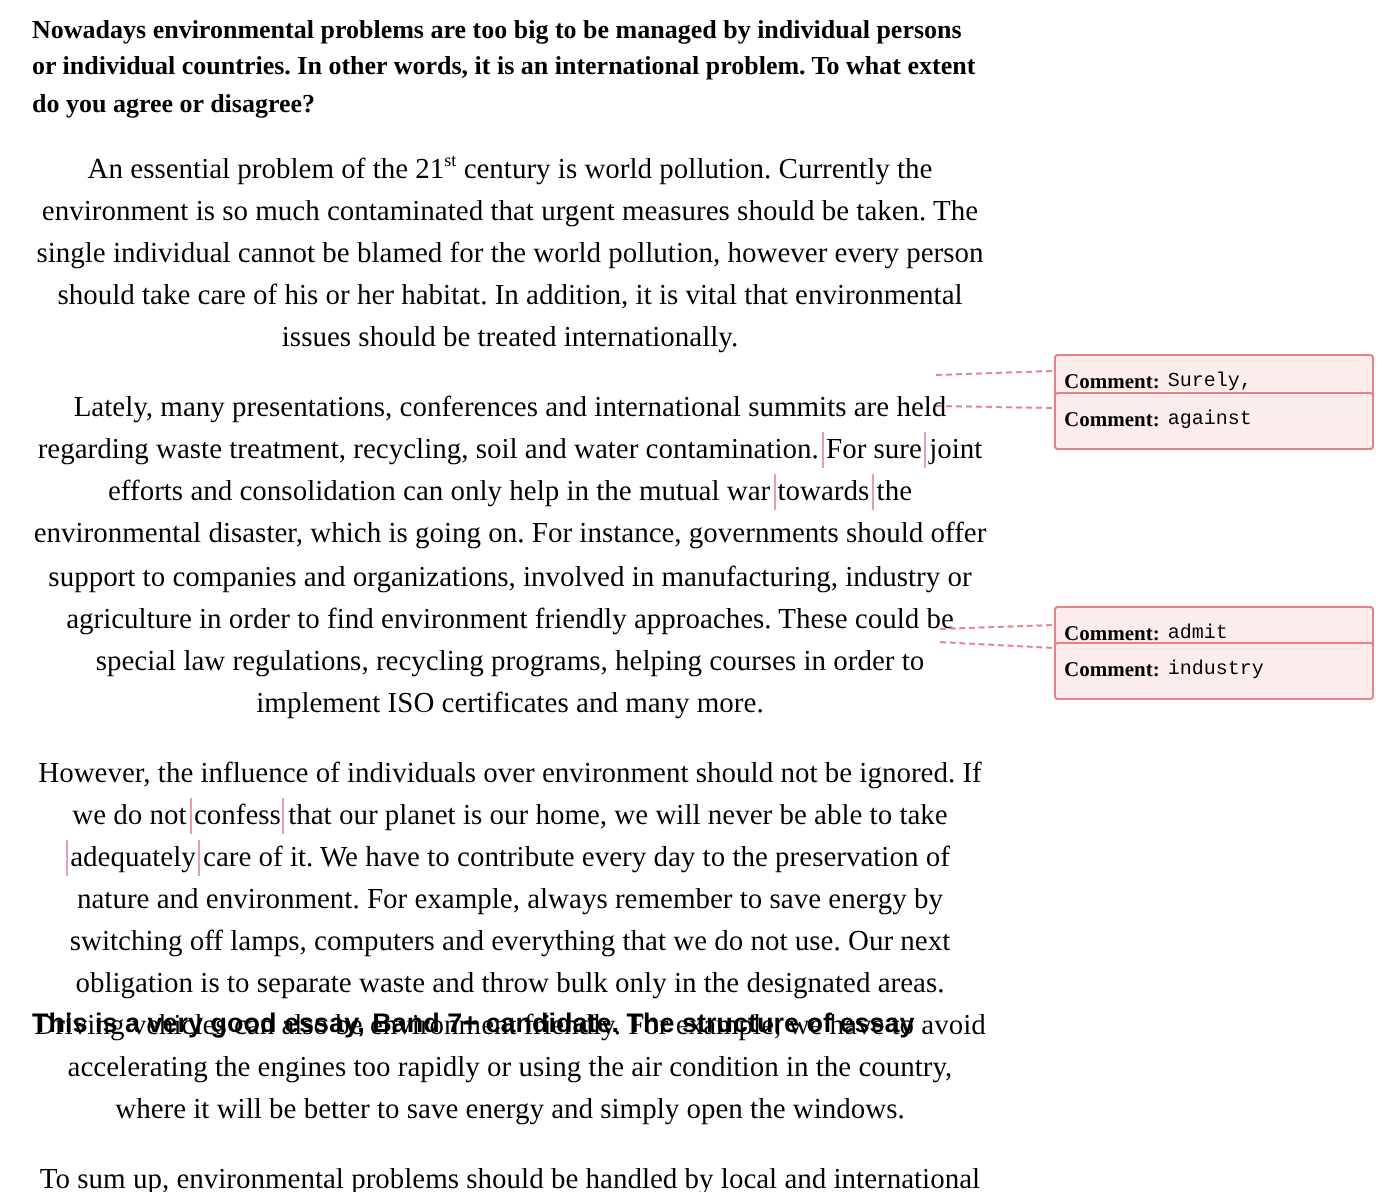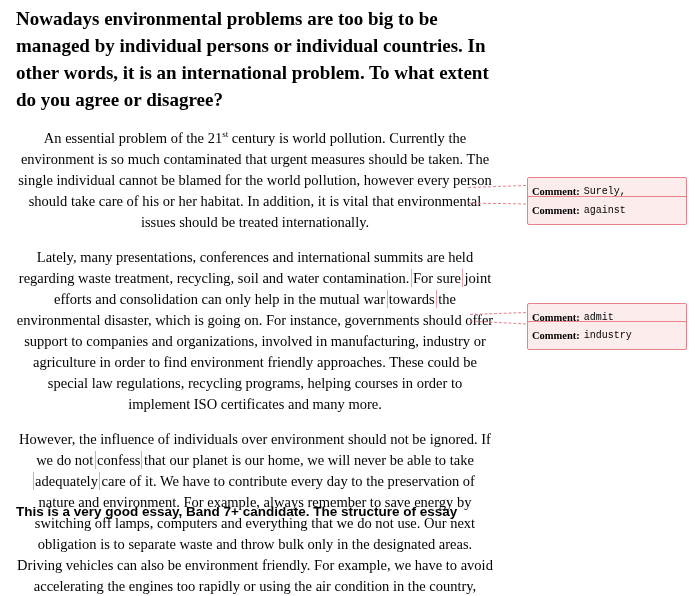--- a/index.html
+++ b/index.html
@@ -22,21 +22,21 @@
   }
   .doc-col {
     position: absolute;
     left: 16px;
     top: 6px;
     width: 478px;
   }
   .prompt {
     font-family: "Liberation Serif", serif;
     font-weight: bold;
-    font-size: 19px;
+    font-size: 13px;
     line-height: 1.42;
     margin: 0 0 14px 0;
   }
   .para {
     font-family: Liberation Serif, serif;
     font-size: 14.5px;
     line-height: 1.45;
     margin: 0 0 14px 0;
     text-align: center;
   }

